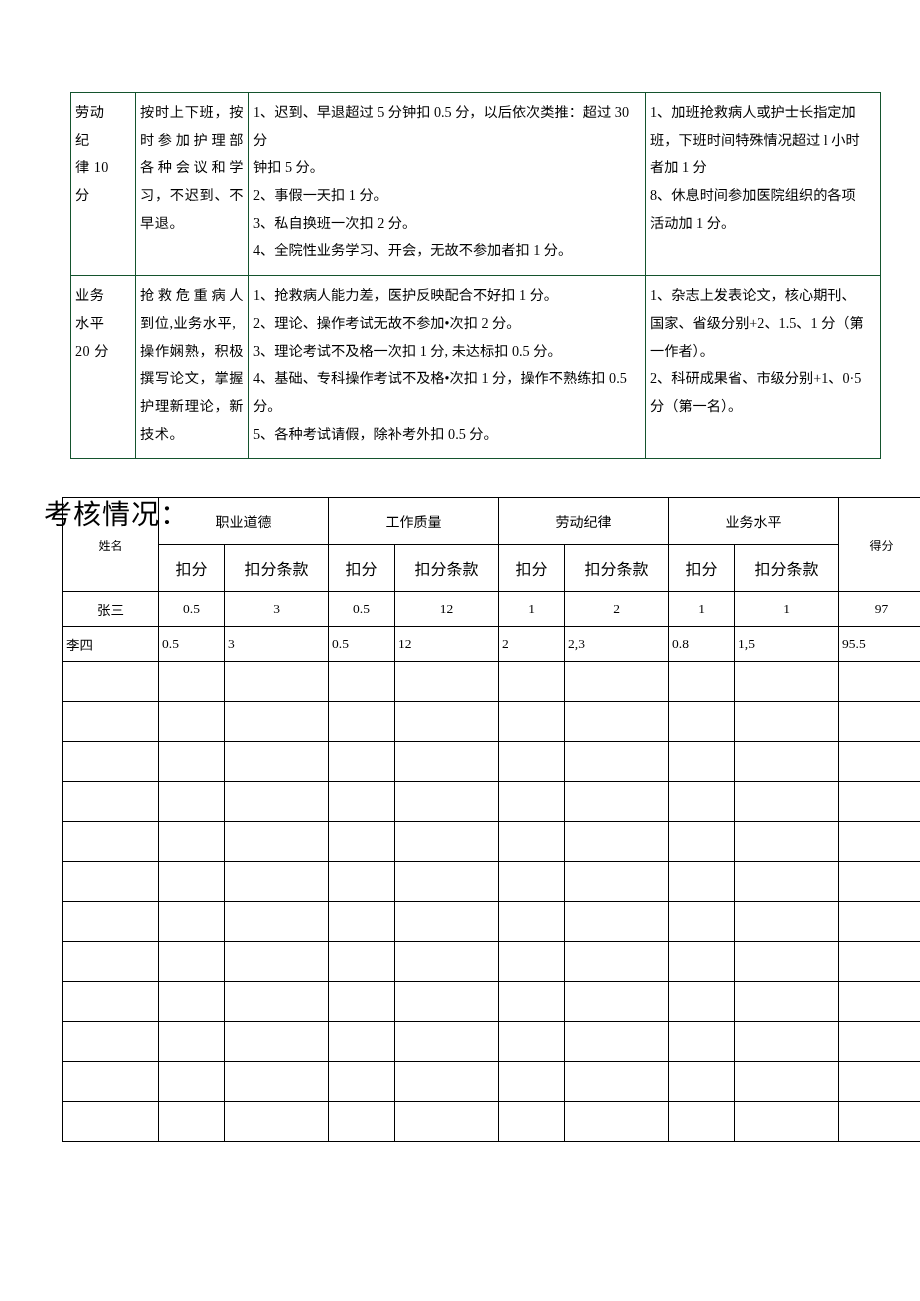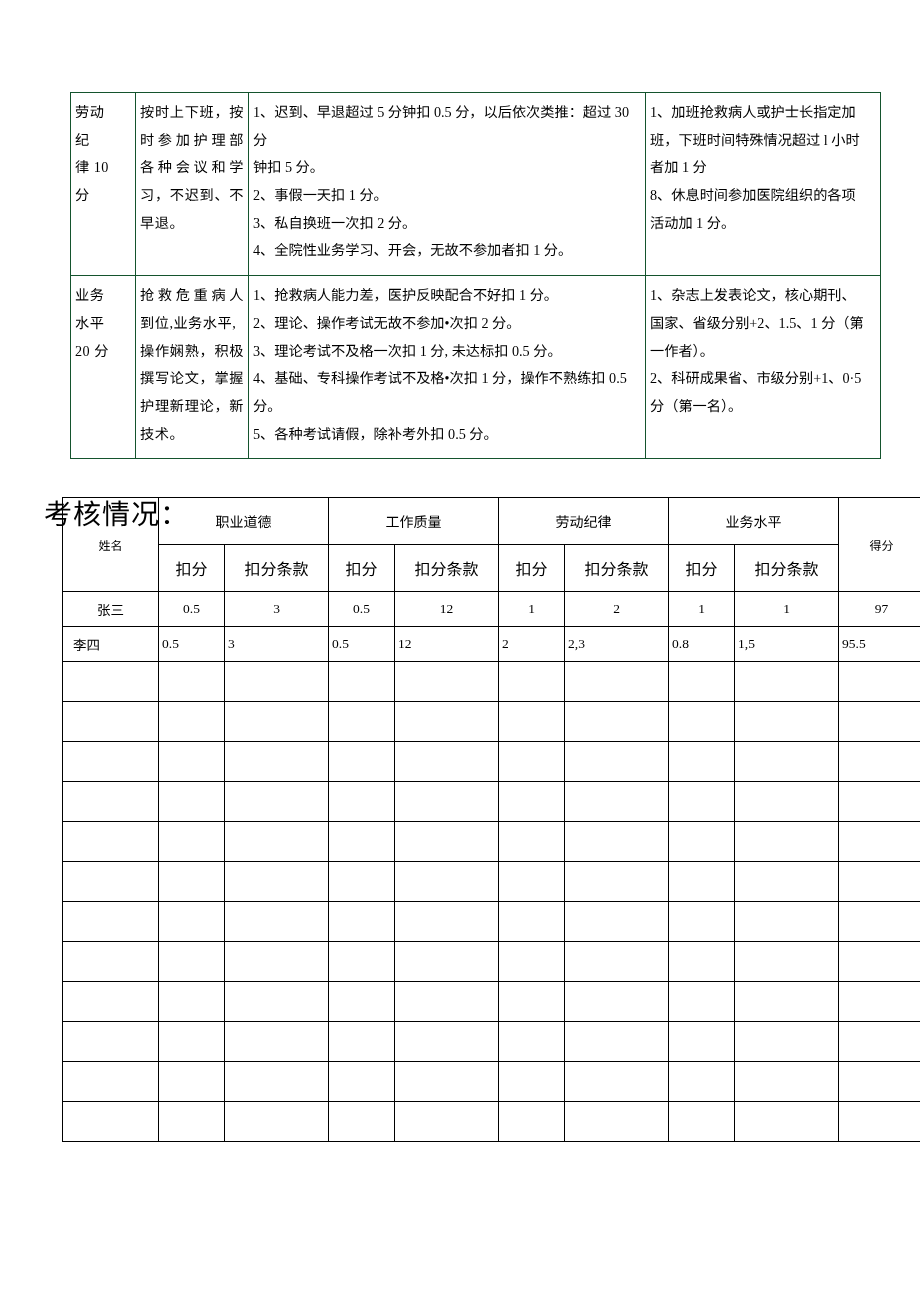--- a/index.html
+++ b/index.html
@@ -96,21 +96,21 @@
   }
   table.assess td.data {
     height: 34px;
   }
   table.assess td.blank {
     height: 39px;
   }
   
   tr.row-centered td { text-align: center; vertical-align: middle; }
   tr.row-left td { text-align: left; vertical-align: middle; padding-left: 3px; }
-  tr.row-left td.c-name { padding-left: 10px; }
+  tr.row-left td.c-name { padding-left: 3px; }
 
   .w-name  { width: 96px; }
   .w-def   { width: 66px; }
   .w-items { width: 104px; }
   .w-score { width: 86px; }
 
   
   .note {
     position: absolute;
     left: 72px;

